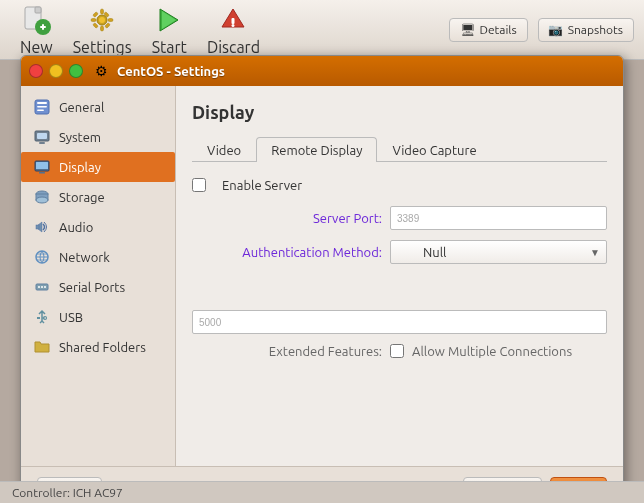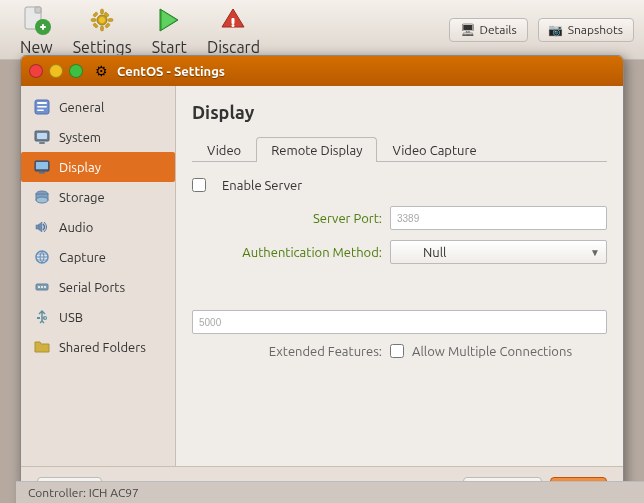--- a/index.html
+++ b/index.html
@@ -214,21 +214,21 @@
     }
 
     .form-row {
       display: flex;
       align-items: center;
       gap: 8px;
     }
     .form-label {
       text-align: right;
       width: 190px;
-      color: #4d7c0f;
+      color: #6d28d9;
       font-size: 13px;
       flex-shrink: 0;
     }
     .form-input {
       flex: 1;
       height: 24px;
       border: 1px solid #bbb;
       border-radius: 2px;
       background: #fff;
       padding: 0 6px;
@@ -307,21 +307,20 @@
       left: 0;
       right: 0;
       height: 22px;
       background: #d0c8c0;
       border-top: 1px solid #bbb;
       display: flex;
       align-items: center;
       padding: 0 12px;
       font-size: 12px;
       color: #444;
-      margin-left: 16px;
     }
   </style>
 </head>
 <body>
 
 <div class="toolbar">
   <div class="toolbar-btn">
     <div class="toolbar-icon">
       <svg width="30" height="30" viewBox="0 0 30 30">
         <rect x="4" y="2" width="16" height="22" rx="2" fill="#e8e8e8" stroke="#aaa" stroke-width="1"></rect>
@@ -453,21 +452,21 @@
         <span class="sidebar-item-icon">
           <svg width="16" height="16" viewBox="0 0 16 16">
               <circle cx="8" cy="8" r="6" fill="none" stroke="#6090c0" stroke-width="1.5"></circle>
               <path d="M8 2 Q12 8 8 14" stroke="#6090c0" stroke-width="1" fill="none"></path>
               <path d="M8 2 Q4 8 8 14" stroke="#6090c0" stroke-width="1" fill="none"></path>
               <line x1="2" y1="8" x2="14" y2="8" stroke="#6090c0" stroke-width="1"></line>
               <line x1="3" y1="5" x2="13" y2="5" stroke="#6090c0" stroke-width="0.8"></line>
               <line x1="3" y1="11" x2="13" y2="11" stroke="#6090c0" stroke-width="0.8"></line>
             </svg>
         </span>
-        <span>Capture</span>
+        <span>Network</span>
       </div>
       <div class="sidebar-item">
         <span class="sidebar-item-icon">
           <svg width="16" height="16" viewBox="0 0 16 16">
               <rect x="2" y="5" width="12" height="6" rx="1" fill="#80a0b0" stroke="#6080a0" stroke-width="1"></rect>
               <circle cx="5" cy="8" r="1" fill="white"></circle>
               <circle cx="8" cy="8" r="1" fill="white"></circle>
               <circle cx="11" cy="8" r="1" fill="white"></circle>
             </svg>
         </span>

